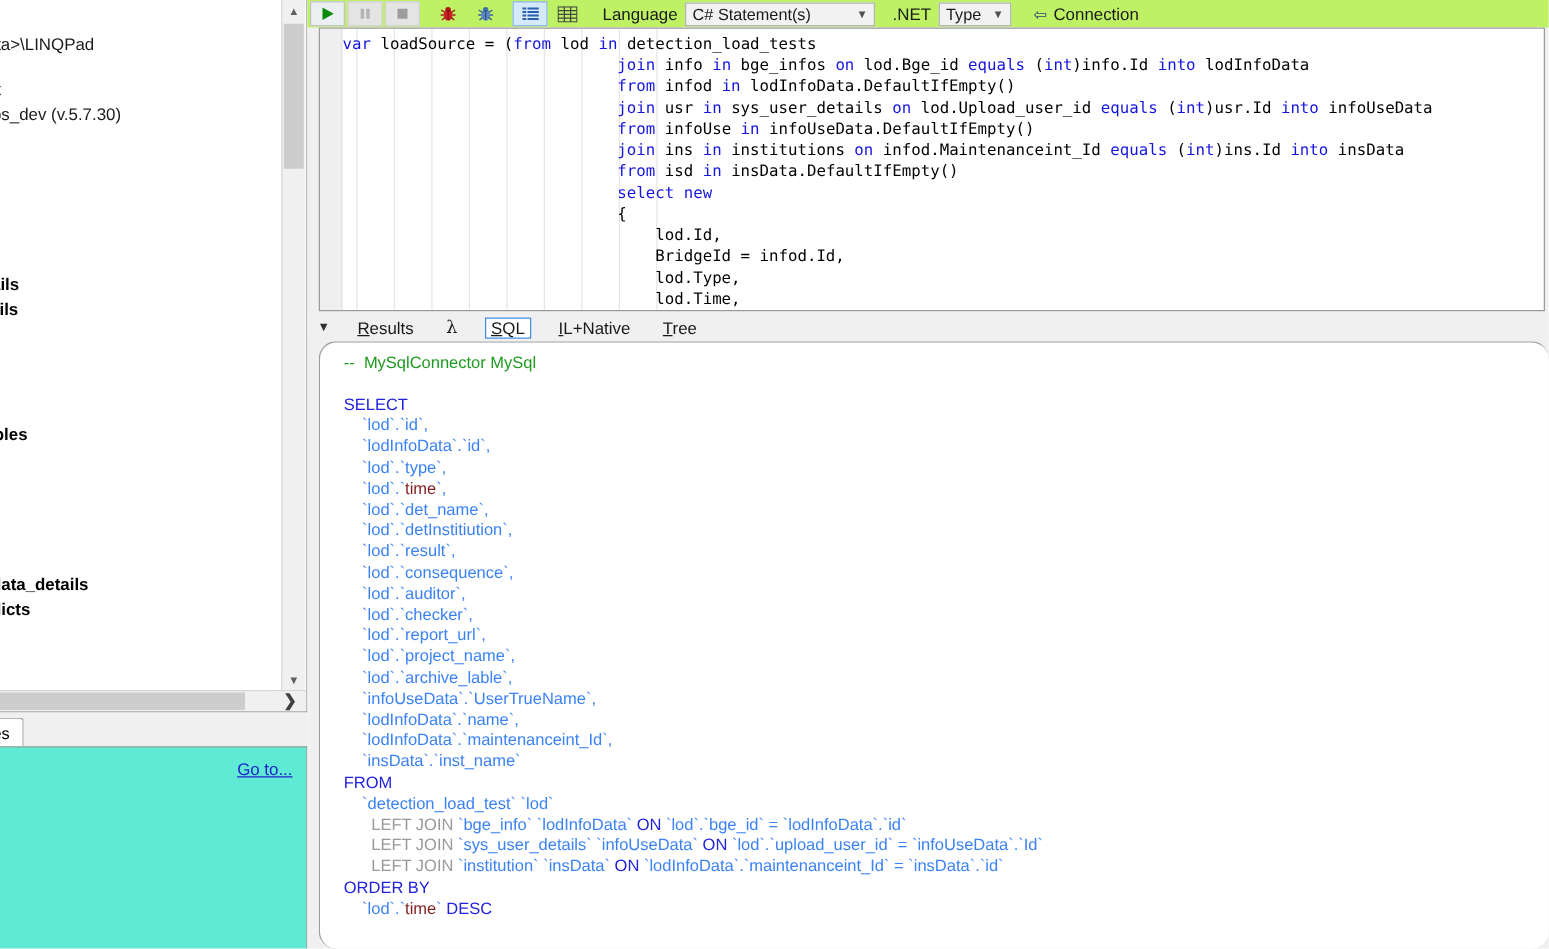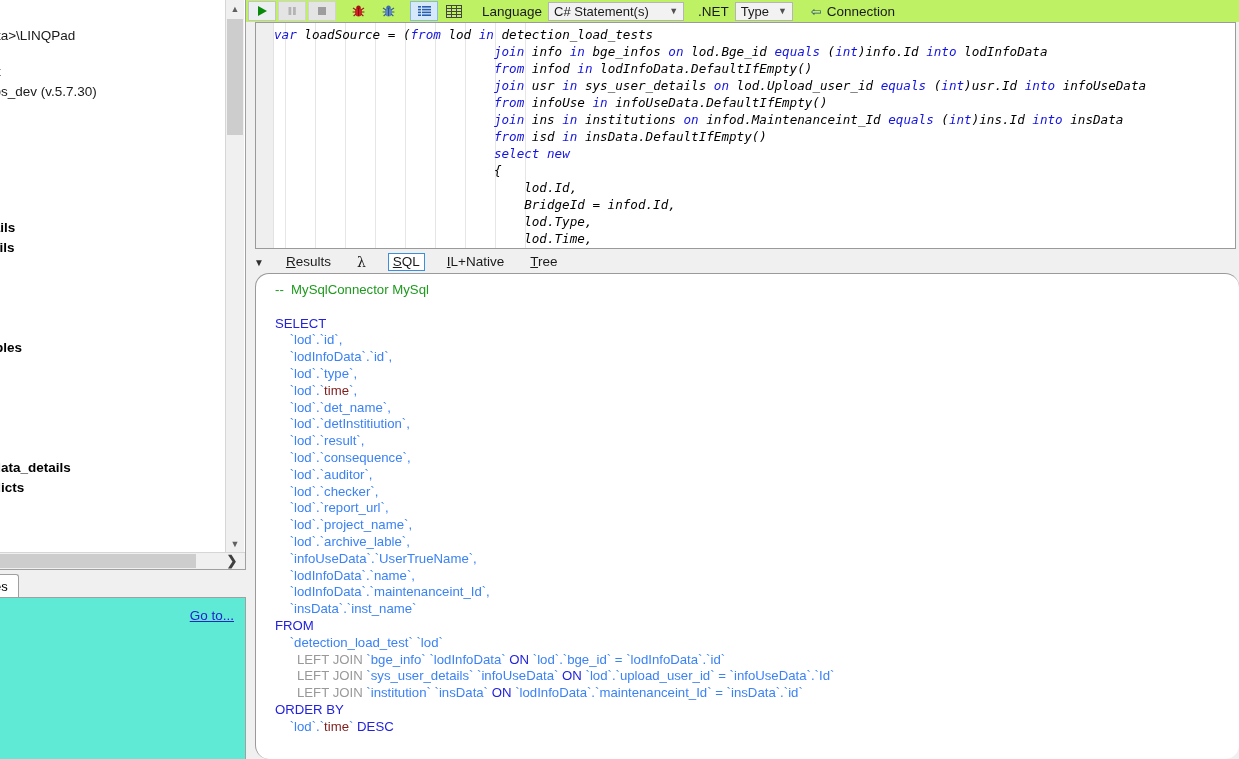--- a/index.html
+++ b/index.html
@@ -122,21 +122,21 @@
   .tb-btn.disabled { background: #e4e4e4; border-color: #d2d2d2; }
   .tb-btn.active { background: #d6e9fb; border: 1px solid #8bb7e0; }
   .tb-sep { width: 6px; }
   #tb-lang-label { margin-left: 14px; font-size: 13.5px; color: #1a1a1a; }
   .tb-combo {
     margin-left: 6px; height: 19px; background: #f2f2f2;
     border: 1px solid #b5b5b5; box-sizing: border-box;
     display: flex; align-items: center;
     font-size: 13px; color: #1a1a1a; padding-left: 5px;
   }
-  #tb-lang-combo { width: 136px; }
+  #tb-lang-combo { width: 152px; }
   #tb-fw-combo { width: 58px; }
   .tb-combo .caret { margin-left: auto; margin-right: 5px; color: #505050; font-size: 9px; }
   #tb-net-label { margin-left: 14px; font-size: 13.5px; color: #1a1a1a; }
   #tb-conn-arrow { margin-left: 18px; color: #2b4a7a; font-size: 13px; }
   #tb-conn-label { margin-left: 5px; font-size: 13.5px; color: #1a1a1a; }
   #tb-conn-value {
     margin-left: 6px; height: 21px; line-height: 21px;
     background: #e8e8e8; border-left: 1px solid #c9c9c9;
     padding: 0 8px; font-size: 13.5px; color: #1a1a1a;
     display: flex; align-items: center;
@@ -153,21 +153,20 @@
   #editor-gutter {
     position: absolute; left: 0; top: 0; width: 17px; height: 100%;
     background: #efefef; border-right: 1px solid #e2e2e2;
   }
   #code {
     position: absolute; left: 18px; top: 3px; right: 0; bottom: 0;
     font-family: "DejaVu Sans Mono", monospace;
     font-size: 12.6px; line-height: 17px;
     white-space: pre;
     overflow: hidden;
-    font-style: italic;
   }
   .cl { position: relative; height: 17px; }
   .kw { color: #1414e0; }
   .pl { color: #000000; }
   
   .guides { position: absolute; left: 18px; top: 0; width: 600px; height: 227px; pointer-events: none; }
   .guide { position: absolute; top: 0; width: 1px; height: 227px; background: #e6e6e6; }
 
   
   #res-tabs {
@@ -367,21 +366,21 @@
         <div class="guide" style="left:161px"></div>
         <div class="guide" style="left:191px"></div>
         <div class="guide" style="left:221px"></div>
         <div class="guide" style="left:251px"></div>
       </div>
       <div id="code"><div class="cl"><span class="kw">var </span><span class="pl">loadSource = (</span><span class="kw">from </span><span class="pl">lod </span><span class="kw">in </span><span class="pl">detection_load_tests</span></div><div class="cl"><span class="pl">                             </span><span class="kw">join </span><span class="pl">info </span><span class="kw">in </span><span class="pl">bge_infos </span><span class="kw">on </span><span class="pl">lod.Bge_id </span><span class="kw">equals </span><span class="pl">(</span><span class="kw">int</span><span class="pl">)info.Id </span><span class="kw">into </span><span class="pl">lodInfoData</span></div><div class="cl"><span class="pl">                             </span><span class="kw">from </span><span class="pl">infod </span><span class="kw">in </span><span class="pl">lodInfoData.DefaultIfEmpty()</span></div><div class="cl"><span class="pl">                             </span><span class="kw">join </span><span class="pl">usr </span><span class="kw">in </span><span class="pl">sys_user_details </span><span class="kw">on </span><span class="pl">lod.Upload_user_id </span><span class="kw">equals </span><span class="pl">(</span><span class="kw">int</span><span class="pl">)usr.Id </span><span class="kw">into </span><span class="pl">infoUseData</span></div><div class="cl"><span class="pl">                             </span><span class="kw">from </span><span class="pl">infoUse </span><span class="kw">in </span><span class="pl">infoUseData.DefaultIfEmpty()</span></div><div class="cl"><span class="pl">                             </span><span class="kw">join </span><span class="pl">ins </span><span class="kw">in </span><span class="pl">institutions </span><span class="kw">on </span><span class="pl">infod.Maintenanceint_Id </span><span class="kw">equals </span><span class="pl">(</span><span class="kw">int</span><span class="pl">)ins.Id </span><span class="kw">into </span><span class="pl">insData</span></div><div class="cl"><span class="pl">                             </span><span class="kw">from </span><span class="pl">isd </span><span class="kw">in </span><span class="pl">insData.DefaultIfEmpty()</span></div><div class="cl"><span class="pl">                             </span><span class="kw">select </span><span class="kw">new</span></div><div class="cl"><span class="pl">                             {</span></div><div class="cl"><span class="pl">                                 lod.Id,</span></div><div class="cl"><span class="pl">                                 BridgeId = infod.Id,</span></div><div class="cl"><span class="pl">                                 lod.Type,</span></div><div class="cl"><span class="pl">                                 lod.Time,</span></div></div>
     </div>
 
     <div id="res-tabs">
       <span id="res-collapse">▼</span>
-      <span id="res-tabs-host" style="display:flex;">
+      <span id="res-tabs-host" style="display:flex;align-items:center;">
           <span class="res-tab"><u>R</u>esults</span>
           <span class="res-tab lambda">λ</span>
           <span class="res-tab sel"><u>S</u>QL</span>
           <span class="res-tab"><u>I</u>L+Native</span>
           <span class="res-tab"><u>T</u>ree</span>
         </span>
     </div>
   </div>
 
   <div id="res-body">

